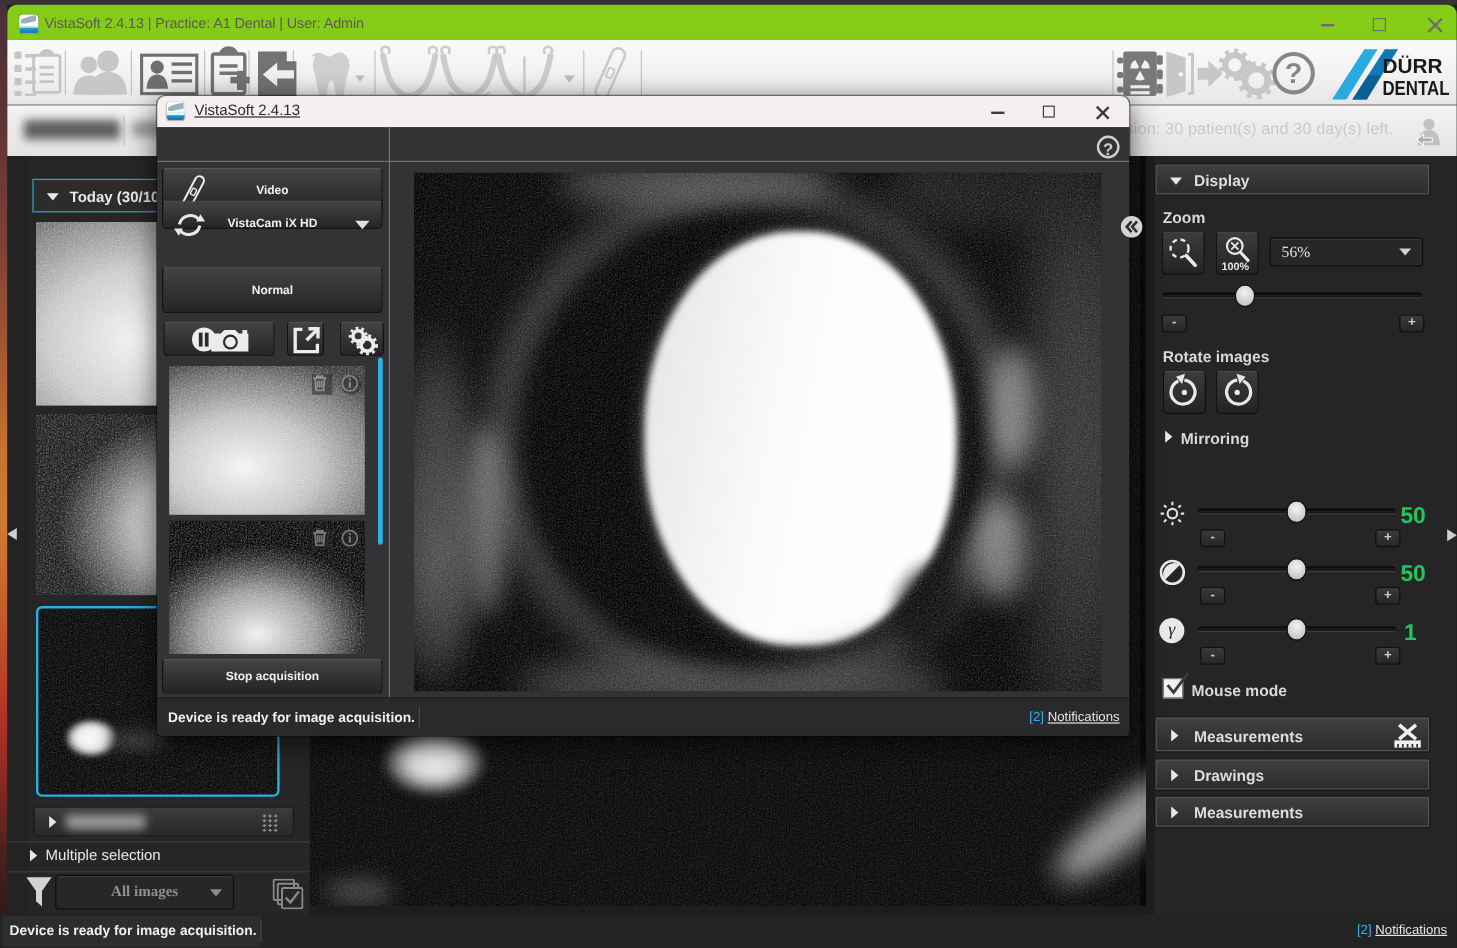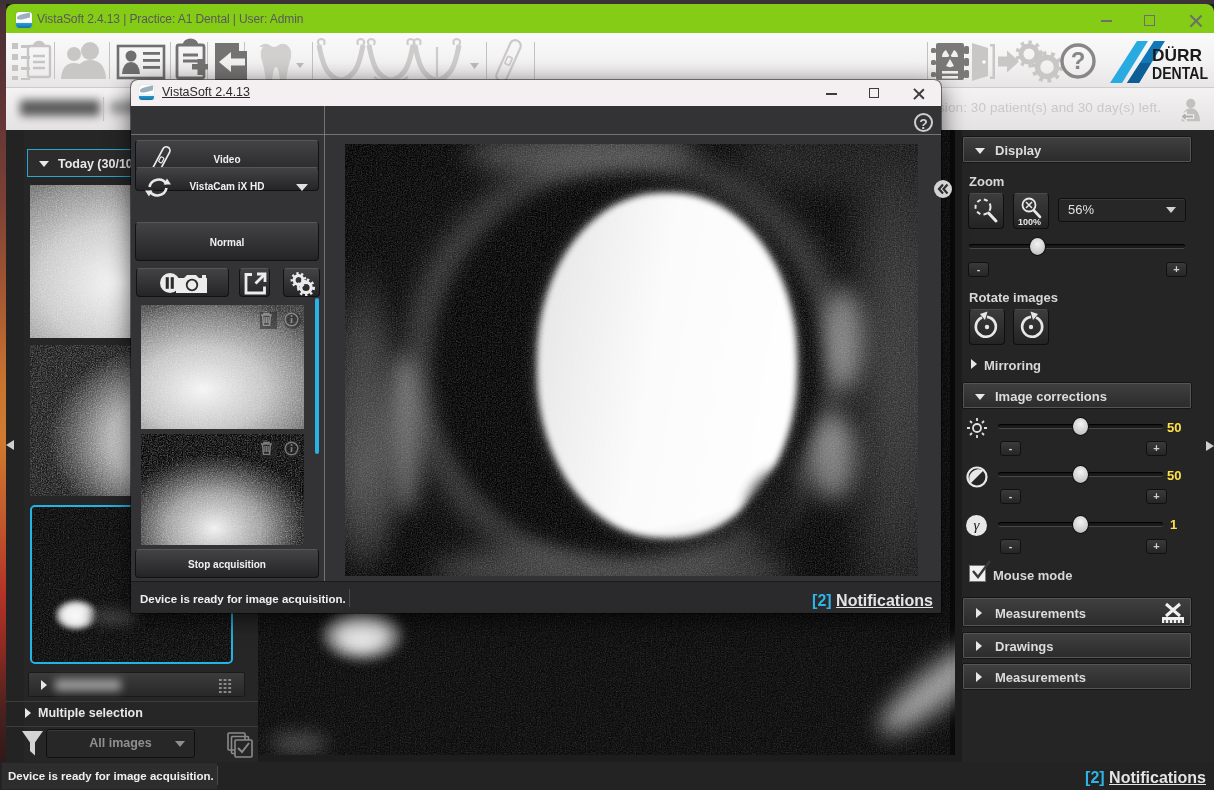--- a/index.html
+++ b/index.html
@@ -24,21 +24,21 @@
 #patientbar { left:6px; top:88px; width:1208px; height:42px; background:linear-gradient(180deg,#f4f2f2,#e4e2e2); }
 #patientbar .blur1 { position:absolute; left:14px; top:12px; width:80px; height:16px; background:#5c5c5c; filter:blur(4px); border-radius:2px;}
 #patientbar .blur2 { position:absolute; left:104px; top:13px; width:46px; height:13px; background:#9c9c9c; filter:blur(4px); border-radius:2px;}
 #patientbar .psep { position:absolute; left:97px; top:9px; width:1px; height:24px; background:#c2c0c0; }
 #patientbar .demo { position:absolute; right:53px; top:12px; font-size:13.5px; letter-spacing:.1px; color:#cac8c8; }
 
 #statusbar { left:0; top:762px; width:1214px; height:28px; background:#232323; }
 #statusbar .seg { position:absolute; left:2px; top:1px; width:215px; height:26px; background:#2e2d2d; }
 #statusbar .msg { position:absolute; left:8px; top:8px; font-size:11.5px; font-weight:700; color:#efefef; }
 #statusbar .vr { position:absolute; left:217px; top:4px; width:1px; height:19px; background:#4a4a4a; }
-.notif { font-size:16px; font-weight:700; }
+.notif { font-size:11px; font-weight:400; }
 .notif .n2 { color:#2db4e8; } .notif a { color:#e4e4e4; text-decoration:underline; }
 #statusbar .notif { position:absolute; right:8px; top:7px; }
 
 #mainarea { left:6px; top:130px; width:1208px; height:632px; background:#1d1d1d; }
 
 #lsb { position:absolute; left:0; top:0; width:252px; height:632px; background:#232323; }
 #lsb .inner { position:absolute; left:18px; top:0; width:234px; height:632px; background:#262626; }
 .arrowL { position:absolute; left:0px; top:310px; width:0; height:0; border-top:5px solid transparent; border-bottom:5px solid transparent; border-right:8px solid #cfcfcf; }
 #todayhdr { position:absolute; left:21px; top:19px; width:116px; height:28px; background:#2c2c2c; border:1px solid #2aa6cf; }
 #todayhdr .tri { position:absolute; left:11px; top:11px; width:0; height:0; border-left:5px solid transparent; border-right:5px solid transparent; border-top:6px solid #e8e8e8; }
@@ -47,44 +47,44 @@
 .lthumb svg, .nz { position:absolute; left:0; top:0; mix-blend-mode:screen; opacity:.45; }
 #bgimg .nz { opacity:.18; }
 #lrow { position:absolute; left:22px; top:542px; width:217px; height:25px; background:linear-gradient(180deg,#3c3c3c,#282828); border:1px solid #1a1a1a; border-radius:2px; }
 #lrow .tri { position:absolute; left:12px; top:7px; width:0; height:0; border-top:5px solid transparent; border-bottom:5px solid transparent; border-left:6px solid #e8e8e8; }
 #lrow .blurdate { position:absolute; left:26px; top:6px; width:66px; height:12px; background:#9a9a9a; filter:blur(4px); border-radius:2px; }
 #lrow .grid { position:absolute; right:12px; top:5px; width:14px; height:15px;
   background-image:radial-gradient(circle, #8a8a8a 1.2px, transparent 1.4px); background-size:4.7px 4px; }
 .ldiv { position:absolute; left:0; width:252px; height:1px; background:#3c3c3c; }
 #msel { position:absolute; left:19px; top:577px; width:220px; height:13px; }
 #msel .tri { position:absolute; left:0; top:1px; width:0; height:0; border-top:5px solid transparent; border-bottom:5px solid transparent; border-left:6px solid #e8e8e8; }
-#msel .t { position:absolute; left:13px; top:-1px; font-size:12.5px; font-weight:700; color:#e8e8e8; }
+#msel .t { position:absolute; left:13px; top:-1px; font-size:12.5px; font-weight:400; color:#e8e8e8; }
 #funnel { position:absolute; left:15px; top:600px; }
 #lcombo { left:40px; top:599px; width:149px; height:29px; }
 #lcombo .t { position:static; display:block; text-align:center; margin-top:6px; font-size:12.5px; font-weight:700; color:#8f8f8f; }
 #lcombo .tri { border-top-color:#8f8f8f; top:11px; }
 #lstack { position:absolute; left:221px; top:602px; }
 
 #bgimg { position:absolute; left:252px; top:0; width:698px; height:625px; background:#0a0a0a; overflow:hidden; }
 
 #rsb { position:absolute; left:949px; top:0; width:259px; height:632px; background:#252525; }
 .arrowR { position:absolute; left:1200px; top:311px; width:0; height:0; border-top:5px solid transparent; border-bottom:5px solid transparent; border-left:8px solid #cfcfcf; }
 .phdr { position:absolute; left:7px; width:230px; height:27px; background:linear-gradient(180deg,#404040,#2b2b2b); border:1px solid #161616; outline:1px solid #555; outline-offset:-2px; border-radius:2px; }
 .phdr .tri-d { position:absolute; left:12px; top:11px; width:0; height:0; border-left:5px solid transparent; border-right:5px solid transparent; border-top:6px solid #e8e8e8; }
 .phdr .tri-r { position:absolute; left:13px; top:8px; width:0; height:0; border-top:5px solid transparent; border-bottom:5px solid transparent; border-left:6px solid #e8e8e8; }
 .phdr .t { position:absolute; left:32px; top:6px; font-size:13px; font-weight:700; color:#dcdcdc; }
 .rlabel { position:absolute; font-size:13px; font-weight:700; color:#d8d8d8; }
 .sqbtn { position:absolute; width:36px; height:36px; background:linear-gradient(180deg,#3c3c3c,#232323); border:1px solid #0f0f0f; border-top-color:#4a4a4a; border-radius:4px; }
 .combo { position:absolute; background:#272727; border:1px solid #0f0f0f; border-radius:3px; box-shadow:inset 0 1px 0 #3a3a3a; }
-.combo .t { position:absolute; left:9px; top:3px; font-size:13px; color:#e0e0e0; }
+.combo .t { position:absolute; left:9px; top:3px; font-size:13px; color:#e0e0e0;font-family:Liberation Serif, serif; }
 .combo .tri { position:absolute; right:9px; top:8px; width:0; height:0; border-left:5.5px solid transparent; border-right:5.5px solid transparent; border-top:6.5px solid #d0d0d0; }
 .slider { position:absolute; height:5px; background:#1a1a1a; border-radius:3px; border-bottom:1px solid #484848; box-shadow:inset 0 1px 1px #000; }
 .sthumb { position:absolute; top:-7px; width:17px; height:19px; background:radial-gradient(circle at 50% 35%,#f2f2f2,#c9c9c9 70%,#9a9a9a); border-radius:50%/50%; border:1px solid #111; }
 .pm { position:absolute; width:21px; height:15px; background:linear-gradient(180deg,#3a3a3a,#262626); border:1px solid #111; border-radius:3px; color:#cfcfcf; font-size:11px; font-weight:700; text-align:center; line-height:13px; }
-.val { position:absolute; font-size:13px; font-weight:700; color:#fde047; }
+.val { position:absolute; font-size:19px; font-weight:700; color:#22c55e; }
 
 #dialog { left:131px; top:80px; width:810px; height:533px; background:#333336; border-radius:7px 7px 3px 3px; box-shadow:0 6px 24px rgba(0,0,0,.65), 0 0 0 1px rgba(0,0,0,.45); }
 #dtitle { position:absolute; left:0; top:0; width:810px; height:26px; background:#f4f0f1; border-radius:7px 7px 0 0; }
 #dtitle .txt { position:absolute; left:31px; top:5px; font-size:12.5px; color:#2a2a2a;text-decoration:underline; }
 #d-min { position:absolute; left:695px; top:13px; width:11px; height:1.6px; background:#3c3c3c; }
 #d-max { position:absolute; left:738px; top:8px; width:10px; height:10px; border:1.5px solid #3c3c3c; }
 #d-close { position:absolute; left:782px; top:8px; width:11px; height:11px; }
 #d-close:before,#d-close:after { content:""; position:absolute; left:5px; top:-1px; width:1.5px; height:14px; background:#3c3c3c; }
 #d-close:before { transform:rotate(45deg);} #d-close:after { transform:rotate(-45deg);}
 #dbody { position:absolute; left:0; top:26px; width:810px; height:507px; background:#333336; border-radius:0 0 3px 3px; }
@@ -372,24 +372,20 @@
       <div class="sqbtn" style="left:58px;top:179px">
         <svg width="34" height="34" viewBox="0 0 34 34">
             <g fill="none" stroke="#e8e8e8" stroke-width="2.7">
               <path d="M22 7.5 A10 10 0 1 1 17 6.8"></path>
             </g>
             <path d="M16.5 1.5 l7.5 2.5 -5 6 z" fill="#e8e8e8"></path>
             <circle cx="17" cy="17" r="2.2" fill="#e8e8e8"></circle>
           </svg></div>
       <div style="position:absolute;left:16px;top:229px;width:0;height:0;border-top:5px solid transparent;border-bottom:5px solid transparent;border-left:6px solid #e8e8e8"></div>
       <div class="rlabel" style="left:29px;top:228px">Mirroring</div>
-      <div class="phdr" style="top:252px">
-          <div class="tri-d"></div>
-          <span class="t">Image corrections</span>
-        </div>
       <svg style="position:absolute;left:12px;top:288px" width="20" height="20" viewBox="0 0 20 20">
           <circle cx="10" cy="10" r="4" fill="none" stroke="#e0e0e0" stroke-width="1.8"></circle>
           <g stroke="#e0e0e0" stroke-width="1.8">
             <path d="M10 0 v3 M10 17 v3 M0 10 h3 M17 10 h3 M3 3 l2 2 M15 15 l2 2 M3 17 l2 -2 M15 5 l2 -2"></path>
           </g>
         </svg>
       <div class="slider" style="left:43px;top:294px;width:165px">
           <div class="sthumb" style="left:74px"></div>
         </div>
       <div class="val" style="left:212px;top:290px">50</div>

